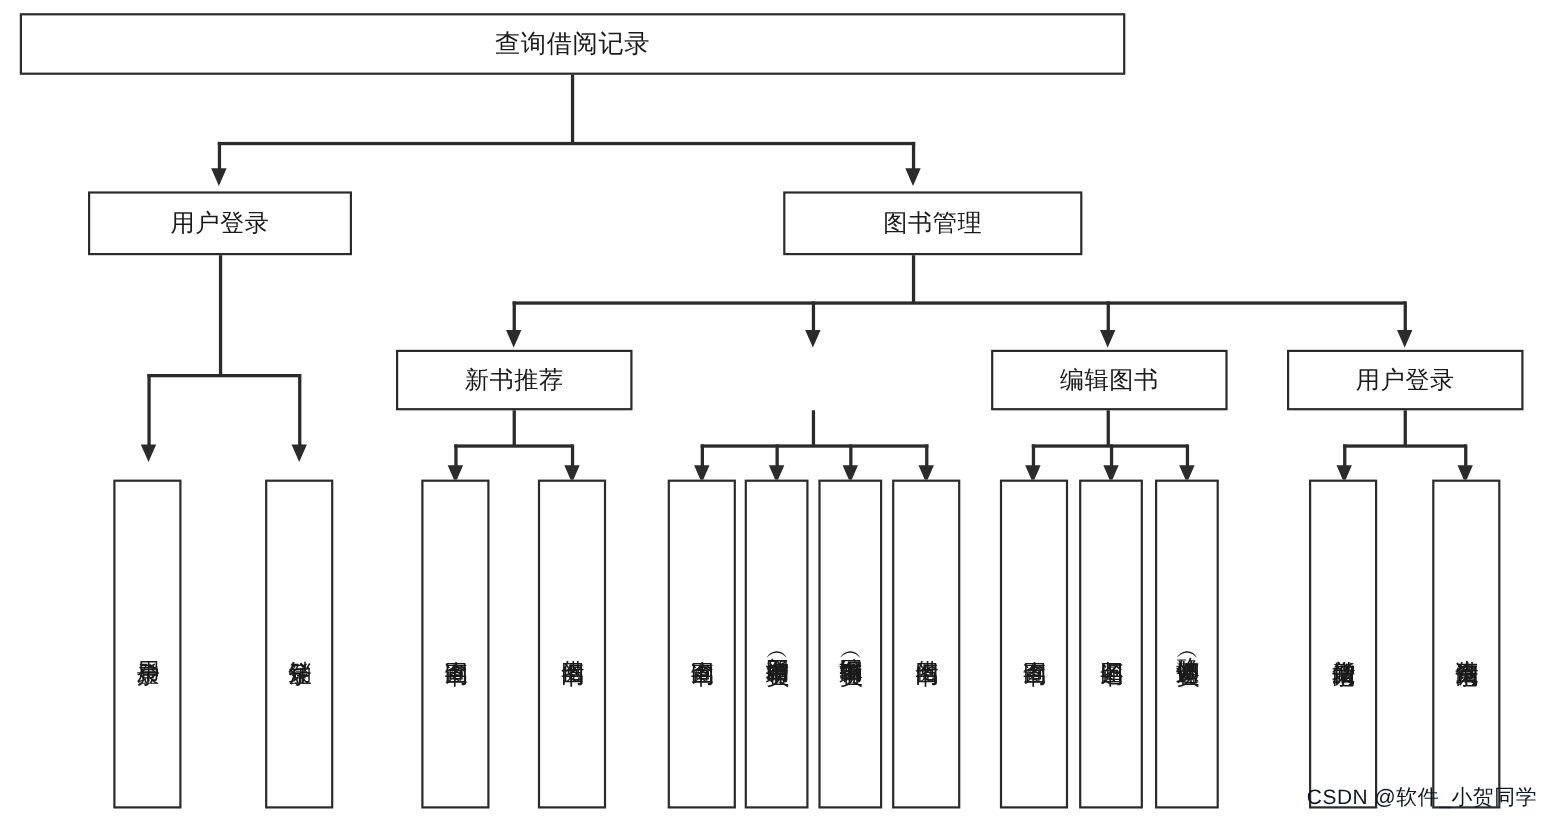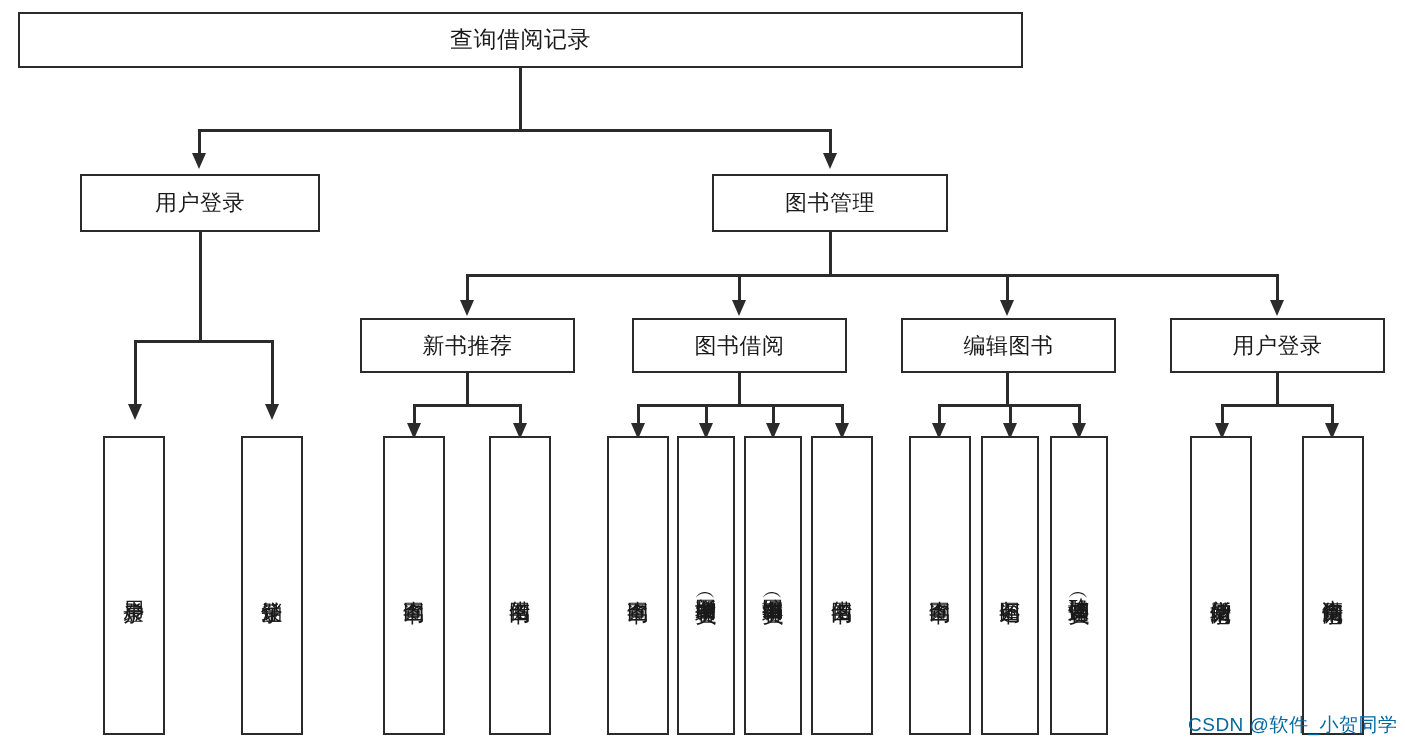--- a/index.html
+++ b/index.html
@@ -66,21 +66,21 @@
     position: absolute;
     width: 0;
     height: 0;
     border-left: 7px solid transparent;
     border-right: 7px solid transparent;
     border-top: 16px solid #2b2b2b;
   }
   
   #watermark {
     position: absolute;
-    color: #0369a1;
+    color: #0f172a;
     font-size: 19px;
     letter-spacing: 0.5px;
     white-space: nowrap;
     user-select: none;
   }
 </style>
 </head>
 <body>
 
 <div id="canvas">
@@ -95,21 +95,21 @@
 
   <div class="edge vline" style="left:198px; top:129px; height:26px;"></div>
   <div class="arrow" style="left:192px; top:153px;"></div>
   <div class="edge vline" style="left:829px; top:129px; height:26px;"></div>
   <div class="arrow" style="left:823px; top:153px;"></div>
 
   <div class="node h" style="left:80px; top:174px; width:240px; height:58px;">
     <span class="label">用户登录</span>
   </div>
 
-  <div class="node h" style="left:712px; top:174px; width:236px; height:58px;">
+  <div class="node h" style="left:712px; top:174px; width:272px; height:58px;">
     <span class="label">图书管理</span>
   </div>
 
   <div class="edge vline" style="left:199px; top:232px; height:110px;"></div>
   <div class="edge hline" style="left:134px; top:340px; width:139px;"></div>
   <div class="edge vline" style="left:134px; top:340px; height:66px;"></div>
   <div class="arrow" style="left:128px; top:404px;"></div>
   <div class="edge vline" style="left:271px; top:340px; height:66px;"></div>
   <div class="arrow" style="left:265px; top:404px;"></div>
 
@@ -120,23 +120,20 @@
   <div class="edge vline" style="left:738px; top:274px; height:28px;"></div>
   <div class="arrow" style="left:732px; top:300px;"></div>
   <div class="edge vline" style="left:1006px; top:274px; height:28px;"></div>
   <div class="arrow" style="left:1000px; top:300px;"></div>
   <div class="edge vline" style="left:1276px; top:274px; height:28px;"></div>
   <div class="arrow" style="left:1270px; top:300px;"></div>
 
   <div class="node h" style="left:360px; top:318px; width:215px; height:55px;">
     <span class="label">新书推荐</span>
   </div>
-  <div class="node h" style="left:632px; top:318px; width:215px; height:55px;">
-    <span class="label">图书借阅</span>
-  </div>
   <div class="node h" style="left:901px; top:318px; width:215px; height:55px;">
     <span class="label">编辑图书</span>
   </div>
   <div class="node h" style="left:1170px; top:318px; width:215px; height:55px;">
     <span class="label">用户登录</span>
   </div>
 
   <div class="edge vline" style="left:466px; top:373px; height:33px;"></div>
   <div class="edge hline" style="left:413px; top:404px; width:108px;"></div>
   <div class="edge vline" style="left:413px; top:404px; height:22px;"></div>

